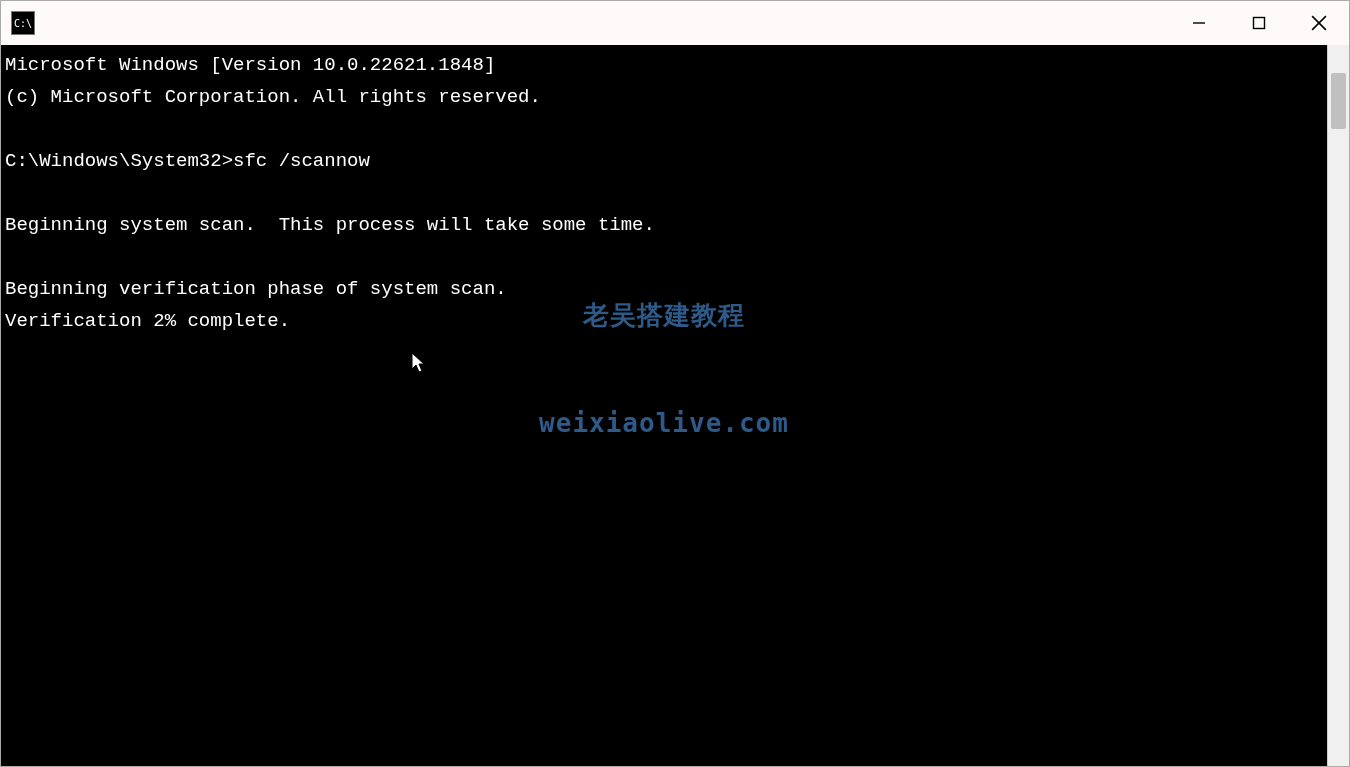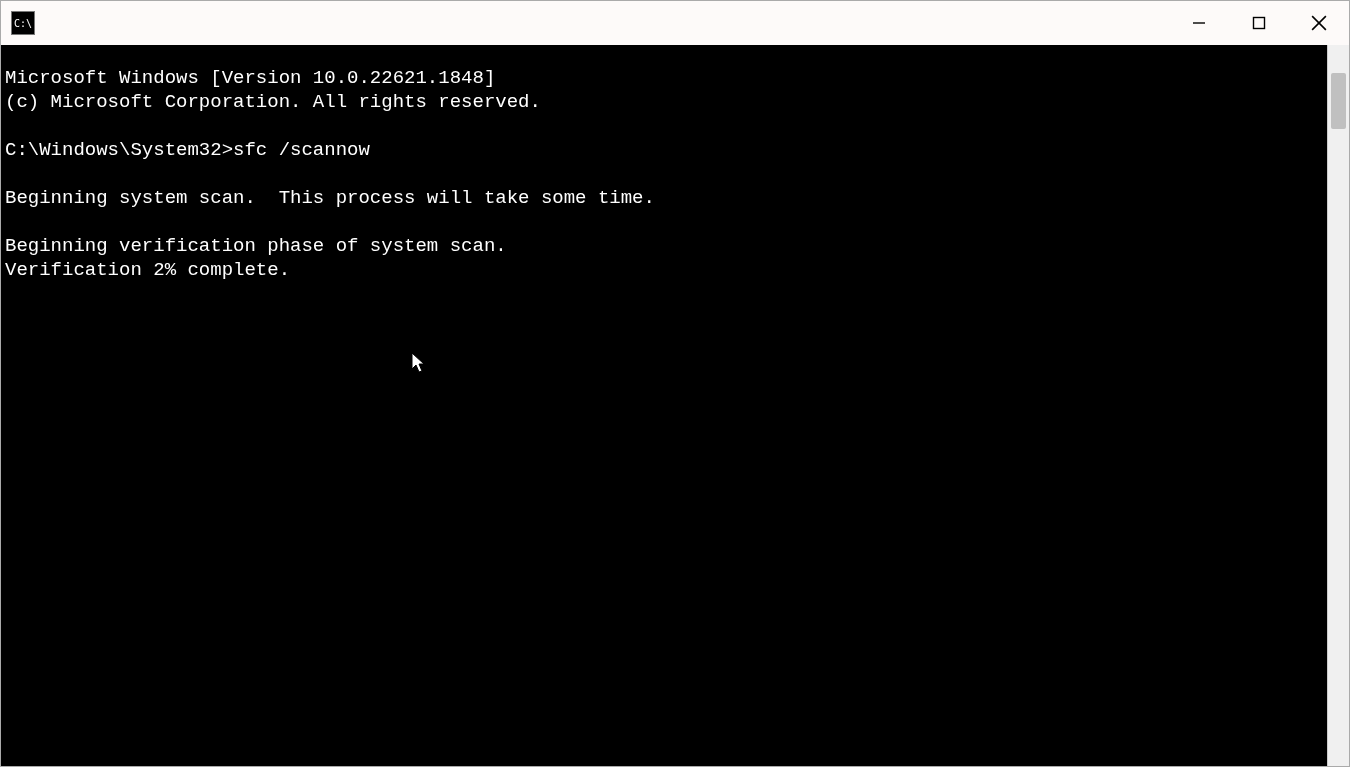--- a/index.html
+++ b/index.html
@@ -54,22 +54,22 @@
     display: flex;
     background: #000;
     position: relative;
   }
   .terminal {
     flex: 1 1 auto;
     background: #000;
     color: #fff;
     font-family: Consolas, "Courier New", monospace;
     font-size: 19px;
-    line-height: 24px;
-    padding: 21px 4px;
+    line-height: 32px;
+    padding: 4px 4px;
     white-space: pre;
     overflow: hidden;
     position: relative;
   }
   .scrollbar {
     width: 22px;
     background: #f0f0f0;
     position: relative;
     border-left: 1px solid #ccc;
   }
@@ -135,20 +135,22 @@
 <span>(c) Microsoft Corporation. All rights reserved.</span>
 <span></span>
 <span>C:\Windows\System32&gt;</span><span>sfc /scannow</span>
 <span></span>
 <span>Beginning system scan.  This process will take some time.</span>
 <span></span>
 <span>Beginning verification phase of system scan.</span>
 <span>Verification 2% complete.</span>
 
       <div class="watermark">
+        <div class="wm-line1">老吴搭建教程</div>
+        <div class="wm-line2">weixiaolive.com</div>
       </div>
 
       <svg class="cursor-arrow" viewBox="0 0 14 22">
         <path d="M1 1 L1 17 L5 13 L8 20 L11 19 L8 12 L13 12 Z" fill="#fff" stroke="#000" stroke-width="1"></path>
       </svg>
     </div>
 
     <div class="scrollbar">
       <div class="scroll-thumb"></div>
     </div>

